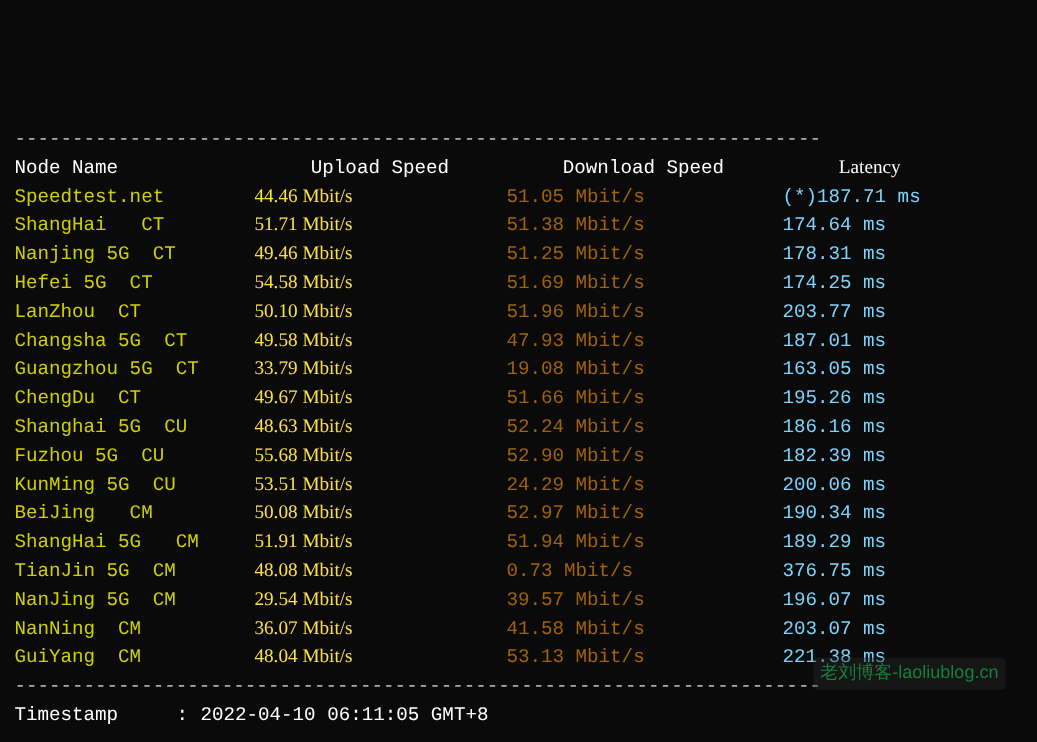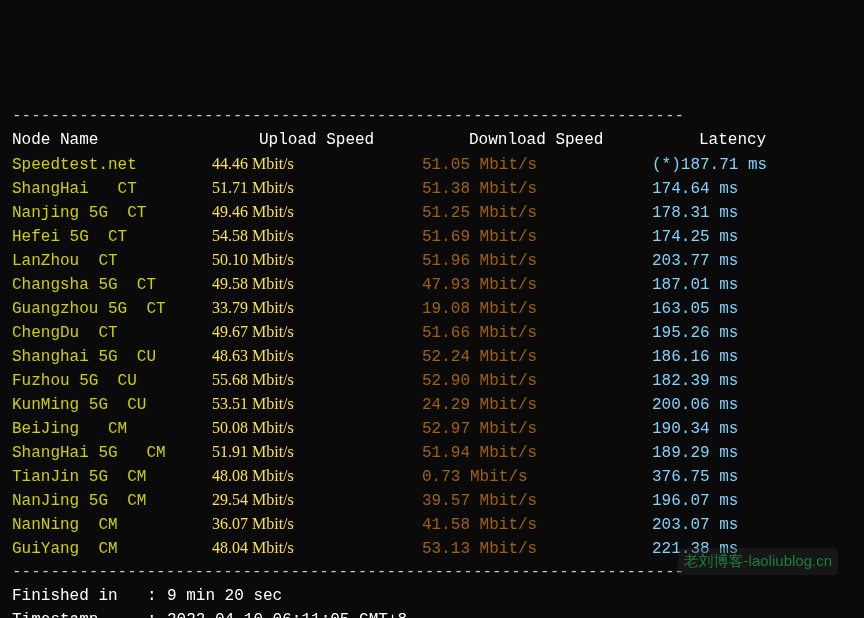--- a/index.html
+++ b/index.html
@@ -18,21 +18,21 @@
     .separator { color: #c0c0c0; letter-spacing: 0; }
     .header { color: #ffffff; }
     .row { display: block; height: 24px; }
     .node { color: #d0d000; display: inline-block; width: 200px; font-family: Liberation Mono, monospace; }
     .upload { color: #fde047; display: inline-block; width: 210px; font-family: Liberation Serif, serif; }
     .download { color: #a16207; display: inline-block; width: 230px; }
     .latency { color: #7dd3fc; display: inline-block; font-family: Liberation Mono, monospace; }
     .hcol1 { display: inline-block; width: 200px; }
     .hcol2 { display: inline-block; width: 210px; margin-left: 47px; }
     .hcol3 { display: inline-block; width: 230px; }
-    .hcol4 { display: inline-block; }
+    .hcol4 { display: inline-block; font-family: Liberation Serif, serif; }
     .footer { color: #ffffff; }
     .footer-row { display: block; height: 24px; }
     .flabel { display: inline-block; width: 135px; }
     .fcolon { display: inline-block; width: 20px; }
     .fval { display: inline-block; }
     .watermark {
       position: absolute;
       right: 26px;
       top: 548px;
       font-size: 15px;
@@ -43,18 +43,18 @@
       border-radius: 4px;
     }
   </style>
 </head>
 <body>
 
 
 
 <div><span class="separator">----------------------------------------------------------------------</span>
 <span class="header row"><span class="hcol1">Node Name</span><span class="hcol2">Upload Speed</span><span class="hcol3">Download Speed</span><span class="hcol4">Latency</span></span><div id="rows"><span class="row"><span class="node">Speedtest.net</span><span class="upload">44.46 Mbit/s</span><span class="download">51.05 Mbit/s</span><span class="latency">(*)187.71 ms</span></span><span class="row"><span class="node">ShangHai   CT</span><span class="upload">51.71 Mbit/s</span><span class="download">51.38 Mbit/s</span><span class="latency">174.64 ms</span></span><span class="row"><span class="node">Nanjing 5G  CT</span><span class="upload">49.46 Mbit/s</span><span class="download">51.25 Mbit/s</span><span class="latency">178.31 ms</span></span><span class="row"><span class="node">Hefei 5G  CT</span><span class="upload">54.58 Mbit/s</span><span class="download">51.69 Mbit/s</span><span class="latency">174.25 ms</span></span><span class="row"><span class="node">LanZhou  CT</span><span class="upload">50.10 Mbit/s</span><span class="download">51.96 Mbit/s</span><span class="latency">203.77 ms</span></span><span class="row"><span class="node">Changsha 5G  CT</span><span class="upload">49.58 Mbit/s</span><span class="download">47.93 Mbit/s</span><span class="latency">187.01 ms</span></span><span class="row"><span class="node">Guangzhou 5G  CT</span><span class="upload">33.79 Mbit/s</span><span class="download">19.08 Mbit/s</span><span class="latency">163.05 ms</span></span><span class="row"><span class="node">ChengDu  CT</span><span class="upload">49.67 Mbit/s</span><span class="download">51.66 Mbit/s</span><span class="latency">195.26 ms</span></span><span class="row"><span class="node">Shanghai 5G  CU</span><span class="upload">48.63 Mbit/s</span><span class="download">52.24 Mbit/s</span><span class="latency">186.16 ms</span></span><span class="row"><span class="node">Fuzhou 5G  CU</span><span class="upload">55.68 Mbit/s</span><span class="download">52.90 Mbit/s</span><span class="latency">182.39 ms</span></span><span class="row"><span class="node">KunMing 5G  CU</span><span class="upload">53.51 Mbit/s</span><span class="download">24.29 Mbit/s</span><span class="latency">200.06 ms</span></span><span class="row"><span class="node">BeiJing   CM</span><span class="upload">50.08 Mbit/s</span><span class="download">52.97 Mbit/s</span><span class="latency">190.34 ms</span></span><span class="row"><span class="node">ShangHai 5G   CM</span><span class="upload">51.91 Mbit/s</span><span class="download">51.94 Mbit/s</span><span class="latency">189.29 ms</span></span><span class="row"><span class="node">TianJin 5G  CM</span><span class="upload">48.08 Mbit/s</span><span class="download">0.73 Mbit/s</span><span class="latency">376.75 ms</span></span><span class="row"><span class="node">NanJing 5G  CM</span><span class="upload">29.54 Mbit/s</span><span class="download">39.57 Mbit/s</span><span class="latency">196.07 ms</span></span><span class="row"><span class="node">NanNing  CM</span><span class="upload">36.07 Mbit/s</span><span class="download">41.58 Mbit/s</span><span class="latency">203.07 ms</span></span><span class="row"><span class="node">GuiYang  CM</span><span class="upload">48.04 Mbit/s</span><span class="download">53.13 Mbit/s</span><span class="latency">221.38 ms</span></span></div><span class="separator">----------------------------------------------------------------------</span>
-<div class="footer"><span class="footer-row"><span class="flabel">Finished in</span><span class="fcolon">:</span><span class="fval">9 min 20 sec</span></span><span class="footer-row"><span class="flabel">Timestamp</span><span class="fcolon">:</span><span class="fval">2022-04-10 06:11:05 GMT+8</span></span></div></div>
+<div class="footer"><span class="footer-row"><span class="flabel">Timestamp</span><span class="fcolon">:</span><span class="fval">2022-04-10 06:11:05 GMT+8</span></span></div></div>
 
 <div class="watermark">老刘博客-laoliublog.cn</div>
 
 
 
 
 </body></html>

